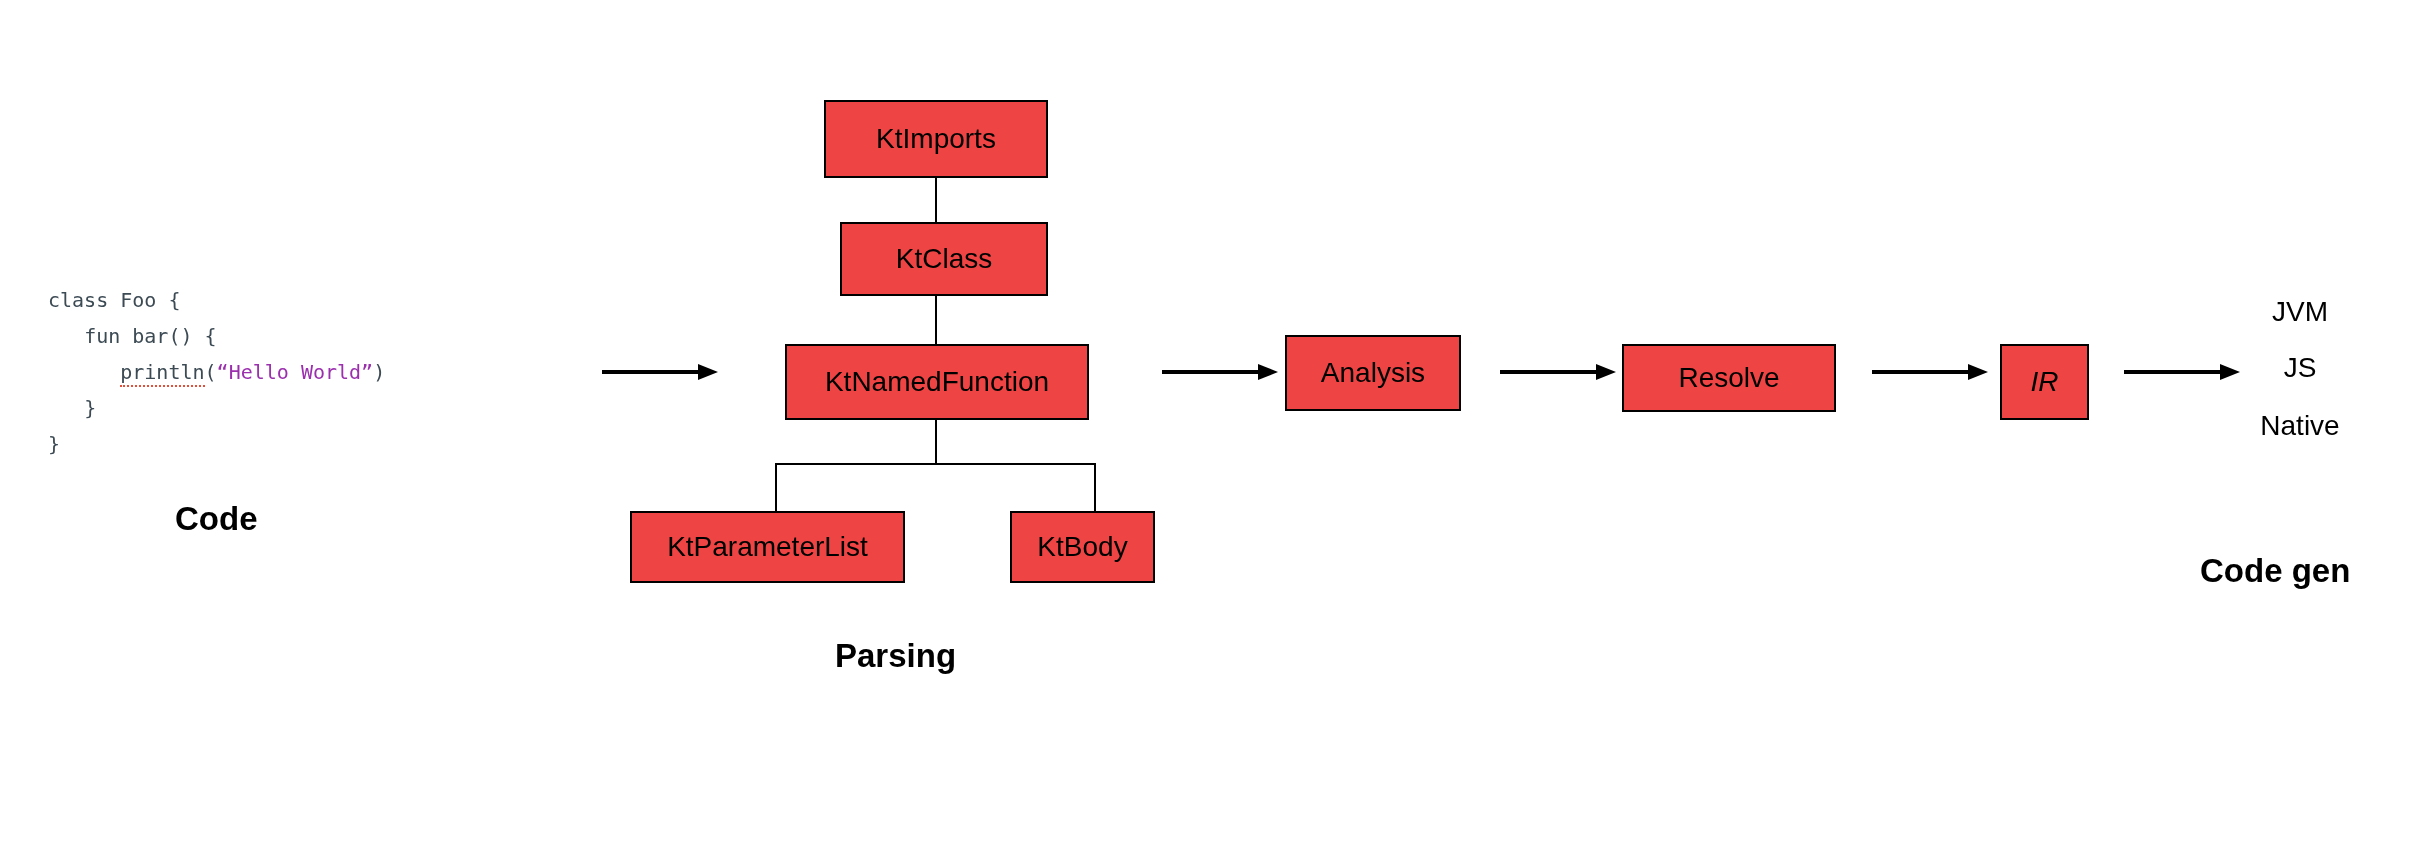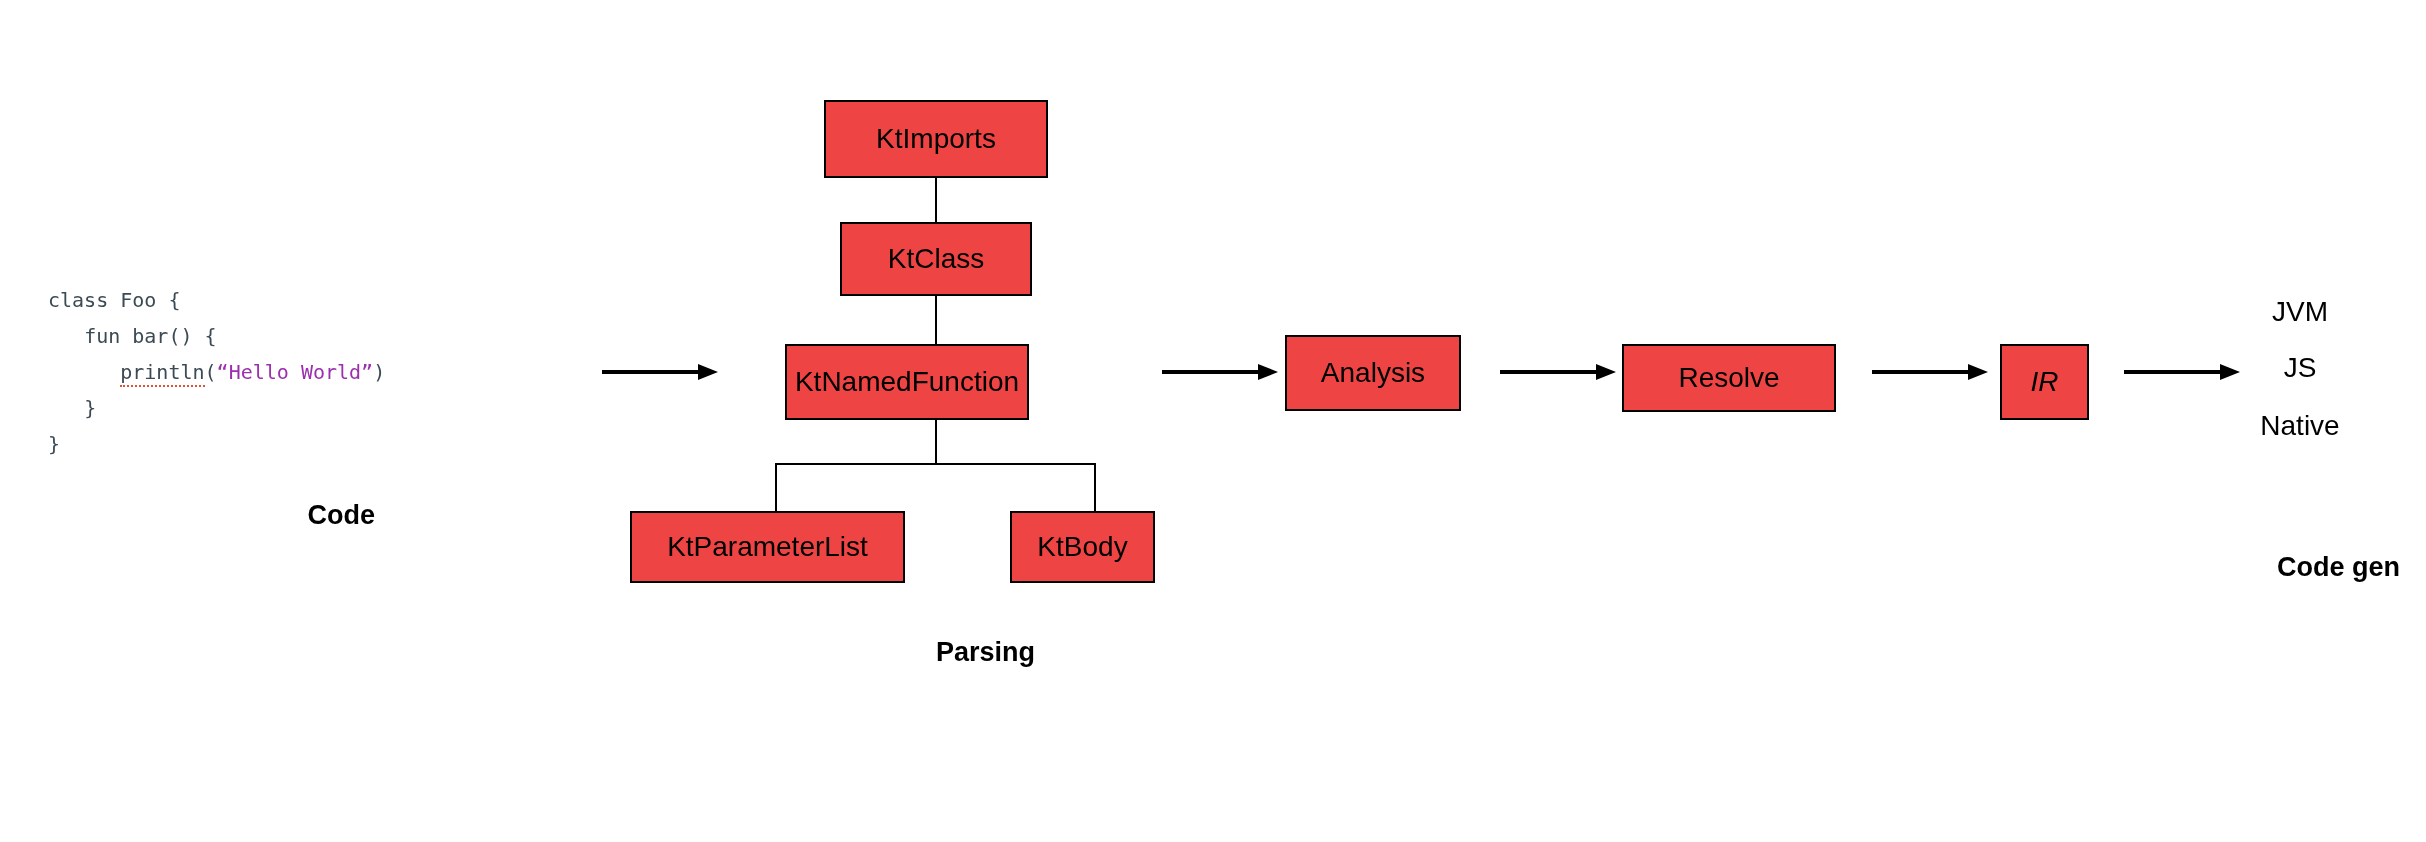--- a/index.html
+++ b/index.html
@@ -39,23 +39,23 @@
   #code-block .kt-str { color: #9b2fae; }
   #code-block .kt-misspell {
     border-bottom: 2px dotted #e0503a;
     padding-bottom: 1px;
   }
 
   
   .caption {
     font-family: "Liberation Sans", sans-serif;
     font-weight: bold;
-    font-size: 27px;
+    font-size: 33px;
     color: #000000;
-    text-align: right;
+    text-align: left;
     white-space: nowrap;
   }
 
   
   .plain-label {
     font-family: "Liberation Sans", sans-serif;
     font-size: 28px;
     color: #000000;
     text-align: center;
     white-space: nowrap;
@@ -115,27 +115,27 @@
       <polygon points="98,4 118,12 98,20" fill="#000"></polygon>
     </svg>
   </div>
 
   <div class="node" style="left:824px; top:100px; width:224px; height:78px;">
     <span>KtImports</span>
   </div>
 
   <div class="vline" style="left:935px; top:178px; height:44px;"></div>
 
-  <div class="node" style="left:840px; top:222px; width:192px; height:74px;">
+  <div class="node" style="left:840px; top:222px; width:208px; height:74px;">
     <span>KtClass</span>
   </div>
 
   <div class="vline" style="left:935px; top:296px; height:48px;"></div>
 
-  <div class="node" style="left:785px; top:344px; width:244px; height:76px;">
+  <div class="node" style="left:785px; top:344px; width:304px; height:76px;">
     <span>KtNamedFunction</span>
   </div>
 
   <div class="vline" style="left:935px; top:420px; height:45px;"></div>
 
   <div class="hline" style="left:775px; top:463px; width:321px;"></div>
 
   <div class="vline" style="left:775px; top:463px; height:48px;"></div>
 
   <div class="vline" style="left:1094px; top:463px; height:48px;"></div>

